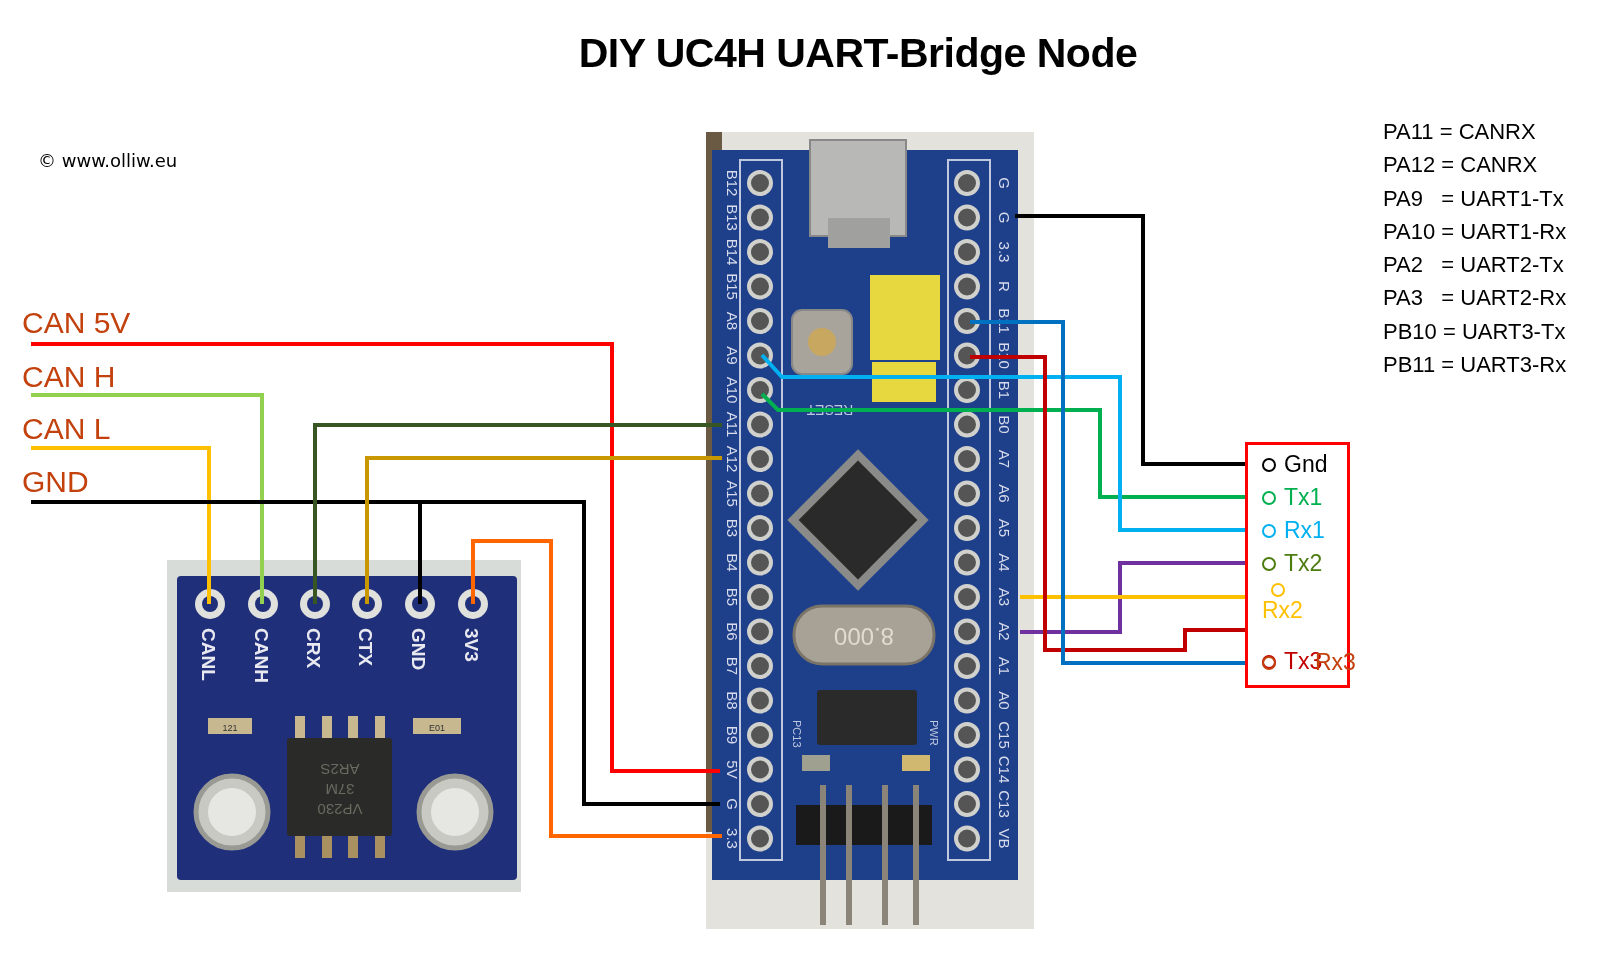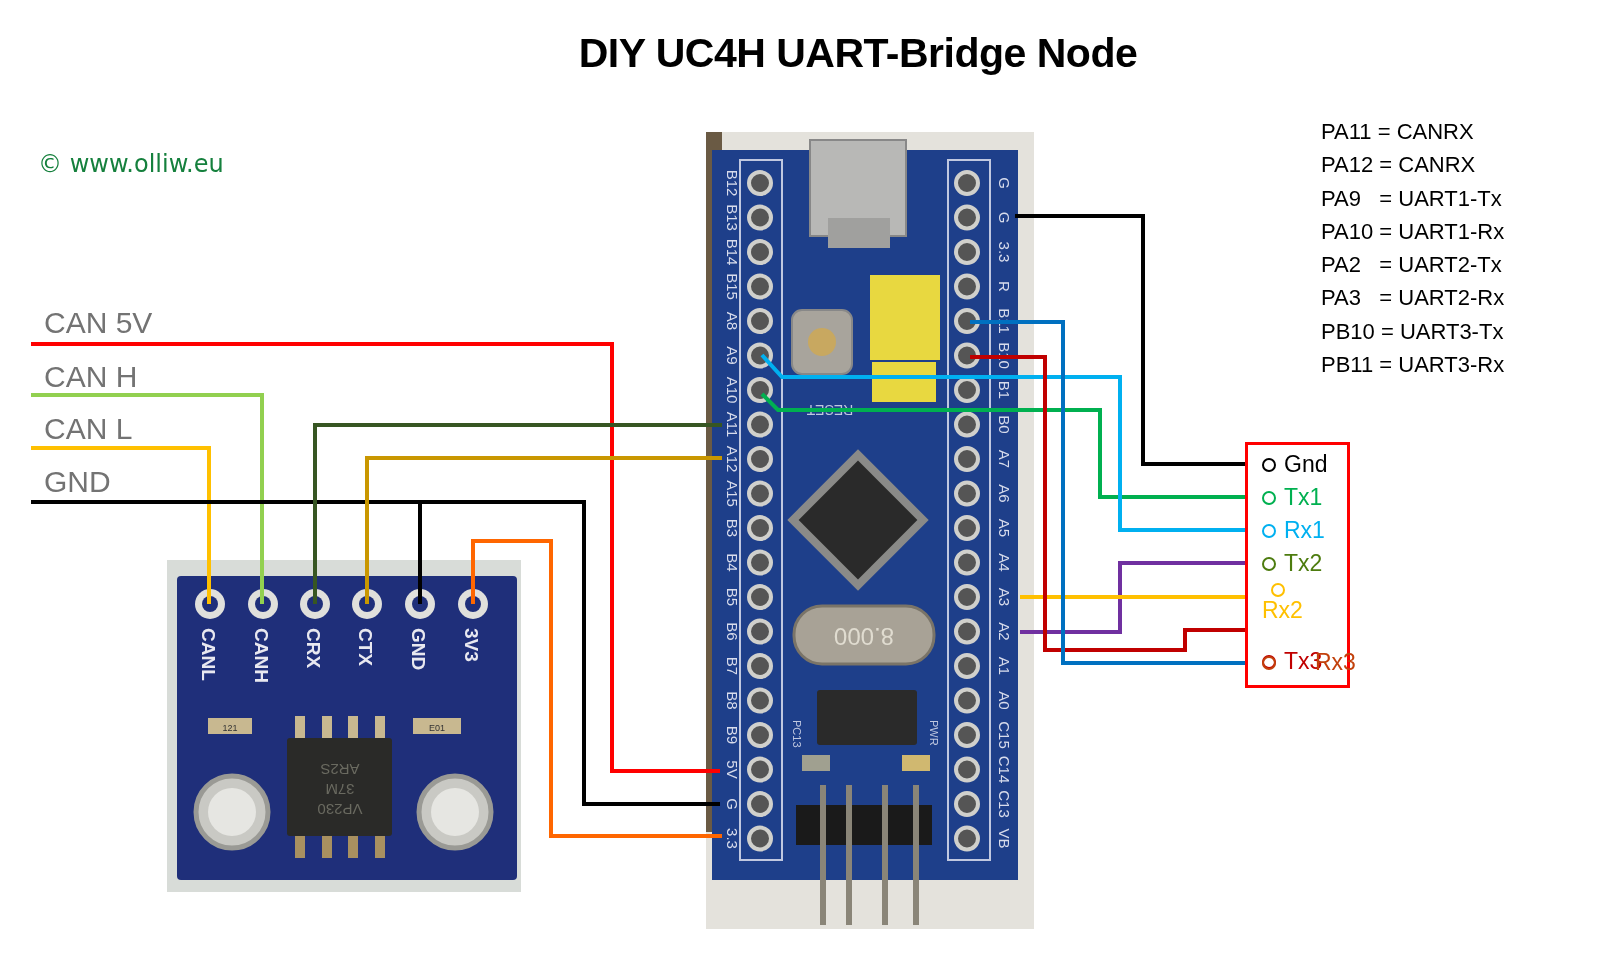--- a/index.html
+++ b/index.html
@@ -1,20 +1,20 @@
 <!DOCTYPE html>
 <html><head>
 <meta charset="utf-8">
 <style>
   html, body { margin:0; padding:0; background:#ffffff; }
   body { width:1601px; height:976px; position:relative; overflow:hidden; font-family:"Liberation Sans", sans-serif; }
   #title { position:absolute; left:0; width:1716px; top:30px; text-align:center; font-weight:bold; font-size:41px; color:#000; letter-spacing:-0.5px; }
-  #copyright { position:absolute; left:38px; top:150px; font-family:"DejaVu Sans", sans-serif; font-size:24px; color:#15803d; }
-  .bus-label { position:absolute; left:44px; font-size:30px; color:#737373; }
-  #pinmap { position:absolute; left:1321px; top:115px; font-size:22px; color:#000; line-height:33.3px; }
+  #copyright { position:absolute; left:38px; top:150px; font-family:"DejaVu Sans", sans-serif; font-size:18px; color:#000000; }
+  .bus-label { position:absolute; left:22px; font-size:30px; color:#c2410c; }
+  #pinmap { position:absolute; left:1383px; top:115px; font-size:22px; color:#000; line-height:33.3px; }
   #pinmap div { white-space:pre; }
   #uart-box { position:absolute; left:1245px; top:442px; width:105px; height:246px; border:3px solid #ff0000; box-sizing:border-box; }
   .uart-item { position:absolute; left:1262px; font-size:23px; display:flex; align-items:center; }
   .uart-ring { width:14px; height:14px; border:2.5px solid currentColor; border-radius:50%; margin-right:8px; box-sizing:border-box; }
   svg#board-art { position:absolute; left:0; top:0; }
 </style>
 </head>
 <body>
 
 <svg id="board-art" width="1601" height="976" viewBox="0 0 1601 976">

